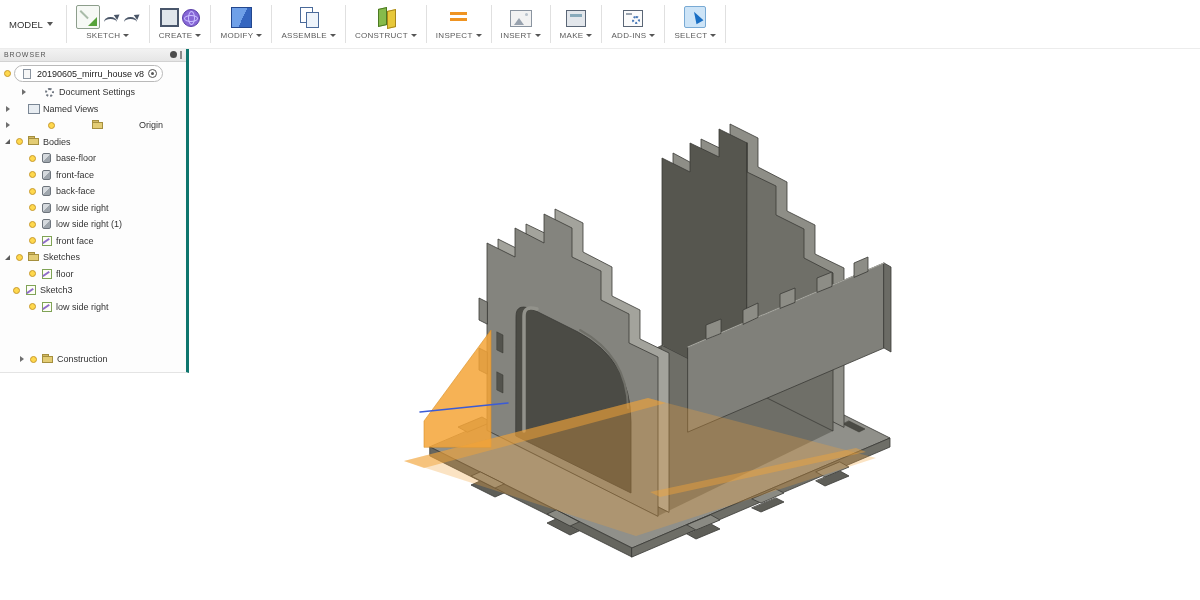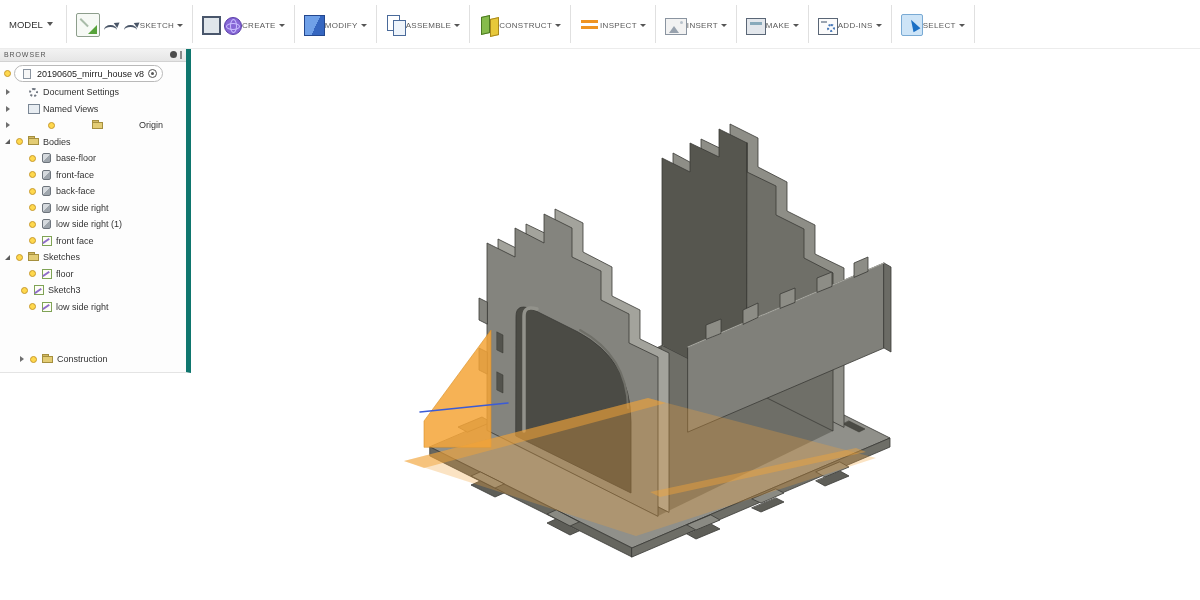--- a/index.html
+++ b/index.html
@@ -9,21 +9,21 @@
   #viewport{position:absolute;left:0;top:0;width:1200px;height:600px;z-index:1;}
 
   
   .toolbar{position:absolute;left:0;top:0;width:1200px;height:48px;background:#ffffff;
     border-bottom:1px solid #ececec;display:flex;align-items:stretch;z-index:20;}
   .model-btn{display:flex;align-items:center;padding:0 9px;font-size:9.5px;color:#333;cursor:default;}
   .caret{width:0;height:0;border-top:4px solid #555;border-left:3px solid transparent;border-right:3px solid transparent;margin-left:4px;}
   .caret.sm{border-top-width:3px;margin-left:3px;}
   .tsep{width:1px;background:#e0e0e0;margin:5px 4px;}
   .tgroups{display:flex;align-items:stretch;}
-  .tgroup{display:flex;align-items:center;justify-content:center;padding:3px 5px 2px 5px;}
+  .tgroup{display:flex;flex-direction:column;align-items:center;justify-content:flex-start;padding:3px 5px 2px 5px;}
   .tg-icons{display:flex;align-items:center;justify-content:center;min-height:27px;gap:3px;}
   .tg-label{display:flex;align-items:center;font-size:8px;color:#5a5a5a;letter-spacing:.3px;margin-top:1px;cursor:default;}
 
   
   .bicon{display:inline-block;position:relative;width:22px;height:22px;}
   .bi-sketch-pencil{background:#f6f9f5;border:1px solid #8d9e8c;border-radius:2px;}
   .bi-sketch-pencil::before{content:"";position:absolute;left:4px;top:4px;width:11px;height:2px;background:#a9bca9;transform:rotate(45deg);transform-origin:left top;}
   .bi-sketch-pencil::after{content:"";position:absolute;right:2px;bottom:2px;width:0;height:0;border-left:9px solid transparent;border-bottom:9px solid #57a33b;}
   .bi-spline,.bi-spline2{width:17px;height:17px;margin-top:3px;}
   .bi-spline::before,.bi-spline2::before{content:"";position:absolute;left:1px;top:7px;width:13px;height:8px;border-top:2px solid #4a5668;border-radius:100% 100% 0 0;}
@@ -48,21 +48,21 @@
   .bi-make-print{width:18px;height:15px;margin-top:4px;background:#e3e7ec;border:1px solid #5a6676;}
   .bi-make-print::after{content:"";position:absolute;left:3px;top:3px;right:3px;height:3px;background:#88aabb;}
   .bi-addins-gear{width:18px;height:15px;margin-top:4px;background:#fbfbfb;border:1px solid #5a6676;}
   .bi-addins-gear::before{content:"";position:absolute;left:2px;top:2px;width:6px;height:2px;background:#9aa4b0;}
   .bi-addins-gear::after{content:"";position:absolute;right:2px;bottom:2px;width:8px;height:8px;border-radius:50%;border:2px dotted #4a7ab8;box-sizing:border-box;}
   .bi-select-cursor{width:22px;height:22px;background:#cde4f7;border:1px solid #79aad4;box-sizing:border-box;border-radius:2px;}
   .bi-select-cursor::after{content:"";position:absolute;left:8px;top:4px;width:0;height:0;border-bottom:12px solid #1a6fc4;border-left:4.5px solid transparent;border-right:4.5px solid transparent;transform:rotate(-30deg);}
 
   
   .browser{position:absolute;left:0;top:48px;width:186px;z-index:10;background:rgba(252,252,252,.82);
-    border-right:5px solid #0f766e;border-bottom:1px solid #e4e4e4;padding-bottom:4px;}
+    border-right:3px solid #0f766e;border-bottom:1px solid #e4e4e4;padding-bottom:4px;}
   .browser-header{height:13px;display:flex;align-items:center;justify-content:space-between;
     background:linear-gradient(#f3f3f3,#e6e6e6);border-bottom:1px solid #d2d2d2;
     font-size:7px;letter-spacing:.9px;color:#555;padding:0 4px;}
   .bh-icons{display:flex;align-items:center;gap:3px;}
   .bh-dot{width:7px;height:7px;border-radius:50%;background:#4a4a4a;}
   .bh-bar{width:2px;height:8px;background:#8a8a8a;}
   .root-row{display:flex;align-items:center;gap:3px;padding:3px 2px 2px 4px;}
   .root-box{display:flex;align-items:center;gap:4px;border:1px solid #b9b9b9;border-radius:9px;
     background:rgba(255,255,255,.95);padding:1px 5px;font-size:9px;color:#222;}
   .trow{display:flex;align-items:center;gap:3px;height:16.5px;font-size:9px;color:#333;cursor:default;}
@@ -303,21 +303,21 @@
   </div>
   <div class="root-row">
     <span class="bulb"></span>
     <span class="root-box">
       <span class="nicon ni-doc"></span>
       <span>20190605_mirru_house v8</span>
       <span class="target"></span>
     </span>
   </div>
   <div id="tree">
-  <div class="trow" style="padding-left: 3px;">
+  <div class="trow" style="padding-left: 19px;">
     <span class="slot-arrow">
           <span class="arr arr-collapsed"></span>
         </span>
     <span class="slot-bulb">
           <span class="bulb" style="visibility: hidden;"></span>
         </span>
     <span class="nicon ni-gear"></span>
     <span class="tlabel">Document Settings</span>
   </div>
 
@@ -435,21 +435,21 @@
     <span class="slot-arrow">
           <span class="arr"></span>
         </span>
     <span class="slot-bulb">
           <span class="bulb"></span>
         </span>
     <span class="nicon ni-sketch"></span>
     <span class="tlabel">floor</span>
   </div>
 
-  <div class="trow" style="padding-left: 8px;">
+  <div class="trow" style="padding-left: 0;">
     <span class="slot-arrow">
           <span class="arr"></span>
         </span>
     <span class="slot-bulb">
           <span class="bulb"></span>
         </span>
     <span class="nicon ni-sketch"></span>
     <span class="tlabel">Sketch3</span>
   </div>
 

